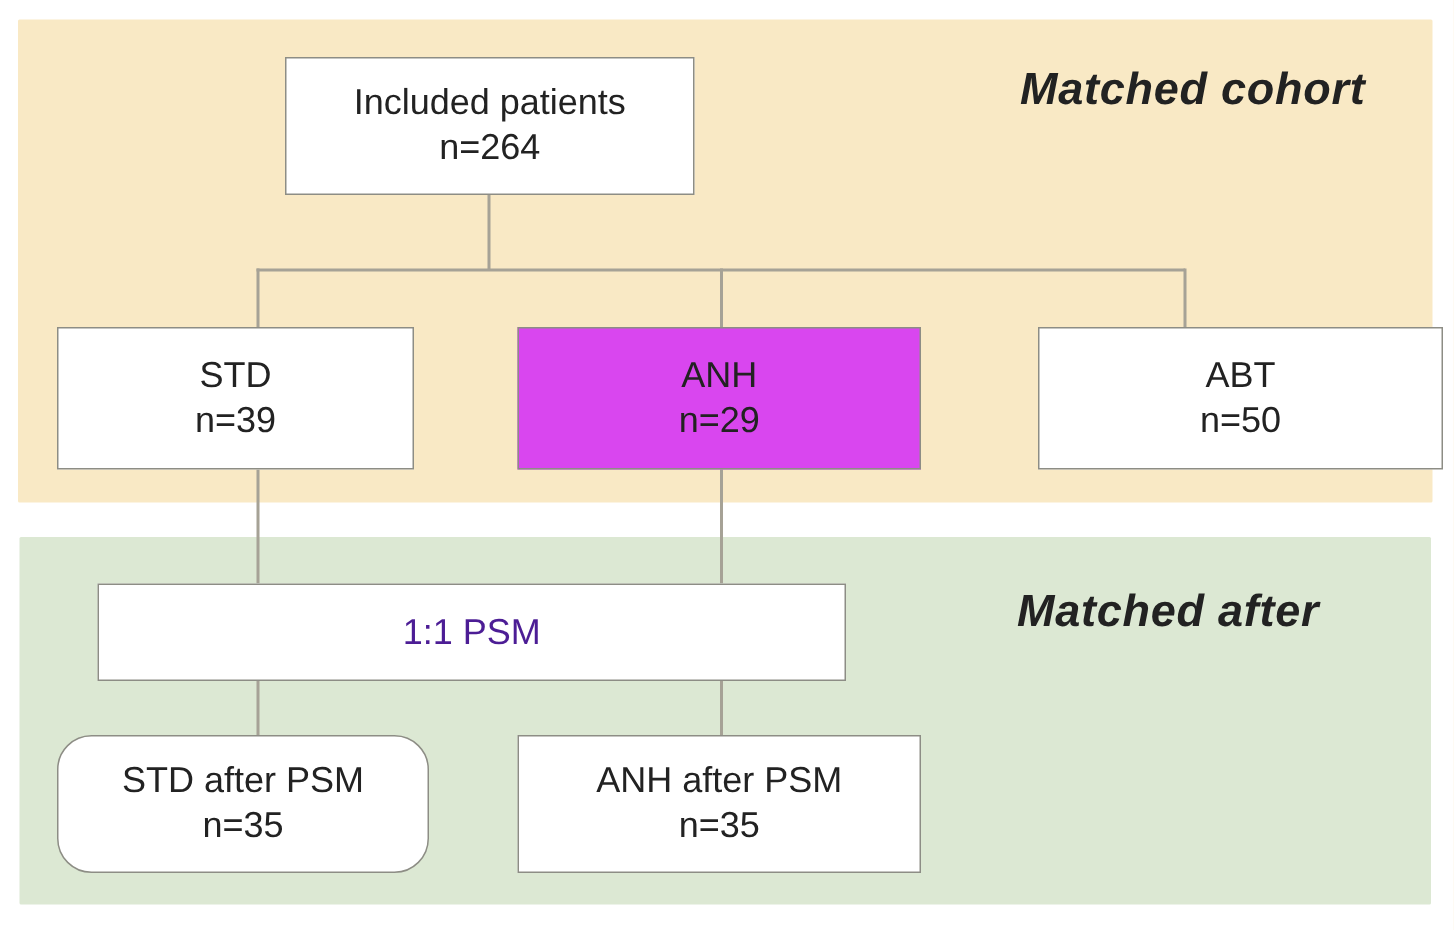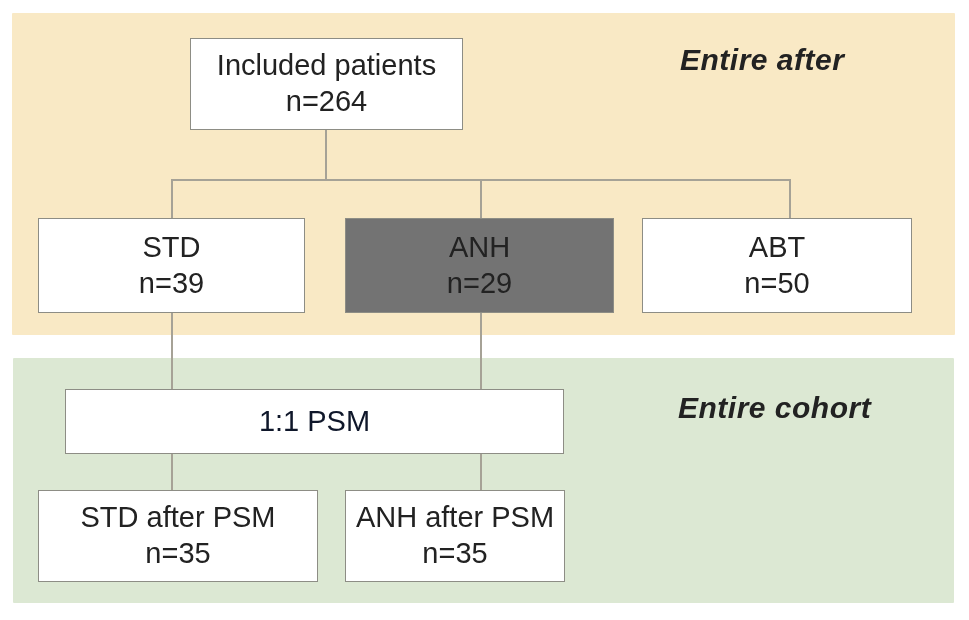--- a/index.html
+++ b/index.html
@@ -41,30 +41,30 @@
   .node {
     position: absolute;
     background: #ffffff;
     border: 1.5px solid #8d8d85;
     box-sizing: border-box;
     display: flex;
     flex-direction: column;
     align-items: center;
     justify-content: center;
     text-align: center;
-    font-size: 29px;
+    font-size: 24px;
     line-height: 1.24;
   }
   .node-included  { left: 190px; top: 38px;  width: 273px; height: 92px; }
-  .node-std       { left: 38px;  top: 218px; width: 267px; height: 95px; }
+  .node-std       { left: 38px;  top: 218px; width: 238px; height: 95px; }
   .node-anh       { left: 345px; top: 218px; width: 269px; height: 95px; }
-  .node-abt       { left: 642px; top: 218px; width: 270px; height: 95px; }
+  .node-abt       { left: 692px; top: 218px; width: 270px; height: 95px; }
   .node-psm       { left: 65px;  top: 389px; width: 499px; height: 65px; }
-  .node-std-after { left: 38px;  top: 490px; width: 280px; height: 92px; }
-  .node-anh-after { left: 345px; top: 490px; width: 220px; height: 92px; }
+  .node-std-after { left: 38px;  top: 490px; width: 248px; height: 92px; border-radius: 23px; }
+  .node-anh-after { left: 345px; top: 490px; width: 269px; height: 92px; }
 
   .connector {
     position: absolute;
     background: #a6a296;
   }
   .conn-v { width: 1.5px; }
   .conn-h { height: 1.5px; }
 
   .c-included-drop { left: 325px; top: 130px; height: 50px; }
   .c-branch        { left: 171px; top: 179px; width: 619px; }
@@ -78,22 +78,22 @@
 </style>
 </head>
 <body>
 
 <div class="canvas">
 
   <div class="panel panel-entire" style="background: rgb(249, 233, 197);"></div>
 
   <div class="panel panel-matched" style="background: rgb(220, 232, 211);"></div>
 
-  <div class="section-label label-entire" style="color: rgb(34, 34, 34);">Entire after</div>
-  <div class="section-label label-matched" style="color: rgb(34, 34, 34);">Entire cohort</div>
+  <div class="section-label label-entire" style="color: rgb(34, 34, 34);">Matched cohort</div>
+  <div class="section-label label-matched" style="color: rgb(34, 34, 34);">Matched after</div>
 
   <div class="connector conn-v c-included-drop" style="background: rgb(166, 162, 150);"></div>
   <div class="connector conn-h c-branch" style="background: rgb(166, 162, 150);"></div>
   <div class="connector conn-v c-leg-std" style="background: rgb(166, 162, 150);"></div>
   <div class="connector conn-v c-leg-anh" style="background: rgb(166, 162, 150);"></div>
   <div class="connector conn-v c-leg-abt" style="background: rgb(166, 162, 150);"></div>
   <div class="connector conn-v c-std-mid" style="background: rgb(166, 162, 150);"></div>
   <div class="connector conn-v c-anh-mid" style="background: rgb(166, 162, 150);"></div>
   <div class="connector conn-v c-leg-std2" style="background: rgb(166, 162, 150);"></div>
   <div class="connector conn-v c-leg-anh2" style="background: rgb(166, 162, 150);"></div>
@@ -101,31 +101,31 @@
   <div class="node node-included" style="background: rgb(255, 255, 255); border-color: rgb(141, 141, 133); color: rgb(34, 34, 34);">
     <span>Included patients</span>
     <span>n=264</span>
   </div>
 
   <div class="node node-std" style="background: rgb(255, 255, 255); border-color: rgb(141, 141, 133); color: rgb(34, 34, 34);">
     <span>STD</span>
     <span>n=39</span>
   </div>
 
-  <div class="node node-anh" style="background: #737373; border-color: rgb(141, 141, 133); color: rgb(34, 34, 34);">
+  <div class="node node-anh" style="background: #d946ef; border-color: rgb(141, 141, 133); color: rgb(34, 34, 34);">
     <span>ANH</span>
     <span>n=29</span>
   </div>
 
   <div class="node node-abt" style="background: rgb(255, 255, 255); border-color: rgb(141, 141, 133); color: rgb(34, 34, 34);">
     <span>ABT</span>
     <span>n=50</span>
   </div>
 
-  <div class="node node-psm" style="background: rgb(255, 255, 255); border-color: rgb(141, 141, 133); color: #0f172a;">
+  <div class="node node-psm" style="background: rgb(255, 255, 255); border-color: rgb(141, 141, 133); color: #4c1d95;">
     <span>1:1 PSM</span>
   </div>
 
   <div class="node node-std-after" style="background: rgb(255, 255, 255); border-color: rgb(141, 141, 133); color: rgb(34, 34, 34);">
     <span>STD after PSM</span>
     <span>n=35</span>
   </div>
 
   <div class="node node-anh-after" style="background: rgb(255, 255, 255); border-color: rgb(141, 141, 133); color: rgb(34, 34, 34);">
     <span>ANH after PSM</span>

